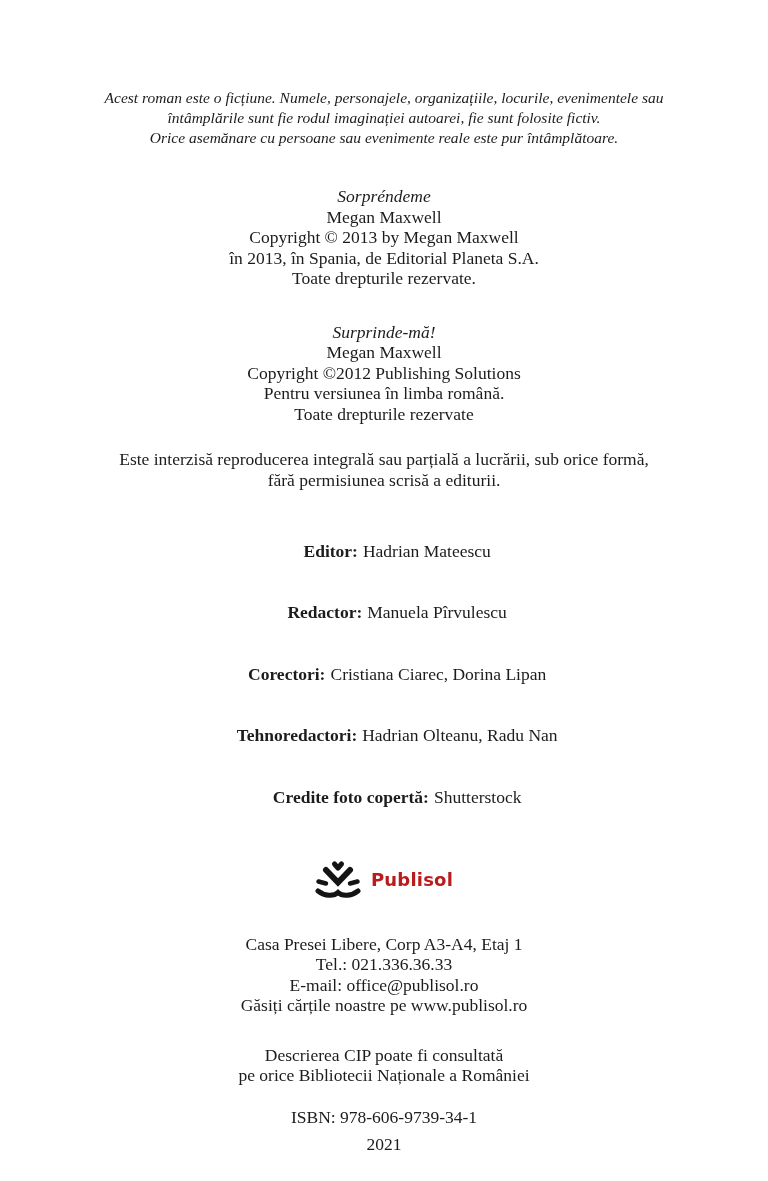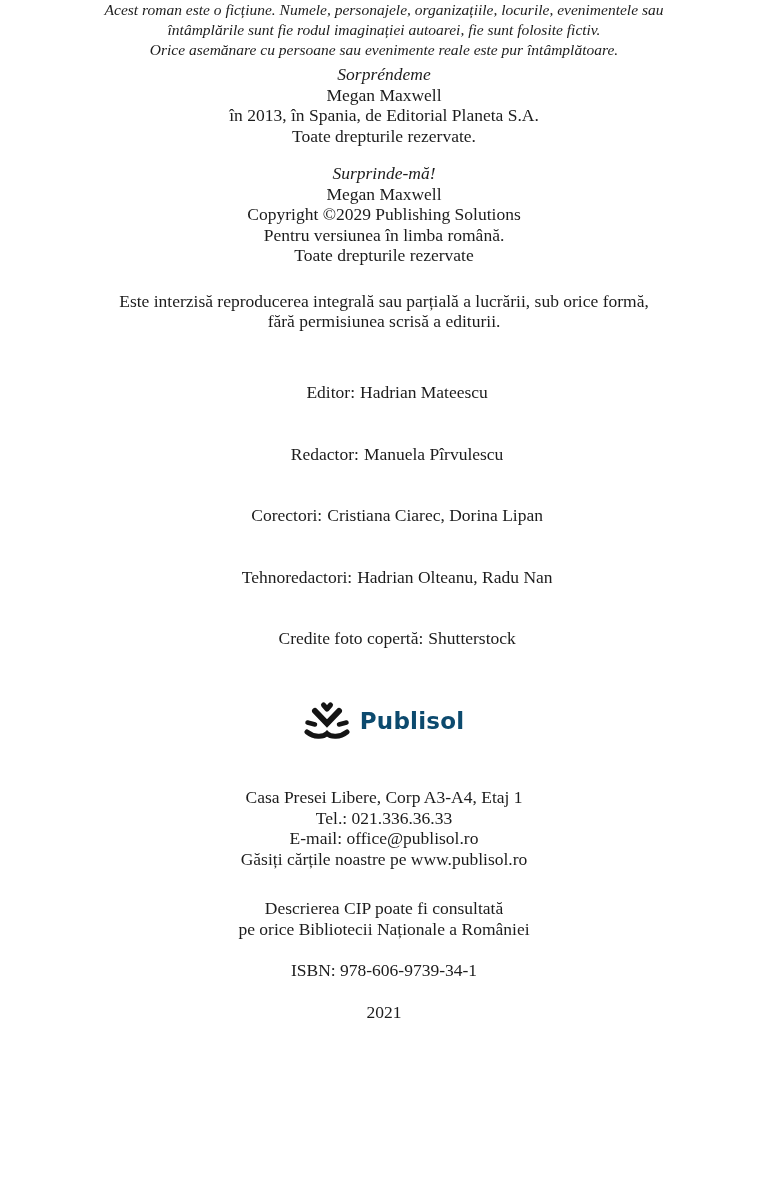--- a/index.html
+++ b/index.html
@@ -7,74 +7,76 @@
     width: 768px; height: 1181px;
     background: #ffffff;
     color: #1c1c1c;
     font-family: "Liberation Serif", serif;
     overflow: hidden;
   }
   .page {
     width: 768px; height: 1181px;
     text-align: center;
     box-sizing: border-box;
+    padding-top: 88px;
   }
   .line { white-space: pre-wrap; }
   .block { font-size: 17.5px; line-height: 20.5px; }
   .disclaimer {
     font-size: 15.5px; line-height: 20px;
     font-style: italic;
   }
   .italic { font-style: italic; }
-  .edition-es { margin-top: 4px; }
-  .edition-ro { margin-top: 17px; }
+  .edition-es { margin-top: 38px; }
+  .edition-ro { margin-top: 33px; }
   .rights { margin-top: 25px; }
   .staff { margin-top: 30px; }
-  .staff .label { font-weight: normal; margin-right: 5px; }
+  .staff .label { font-weight: bold; margin-right: 5px; }
   .publisher-logo {
     margin-top: 29px;
     height: 46px;
     display: flex; align-items: center; justify-content: center;
     gap: 10px;
   }
   .logo-icon { display: inline-block; }
   .logo-text {
     font-family: "DejaVu Sans", sans-serif;
     font-weight: bold;
-    font-size: 23px;
+    font-size: 18px;
     letter-spacing: 0.2px;
-    color: #0c4a6e;
+    color: #b91c1c;
   }
-  .contact { margin-top: 43px; }
+  .contact { margin-top: 31px; }
   .cip { margin-top: 29px; }
   .isbn-line { margin-top: 21px; }
-  .year-line { margin-top: 21px; }
+  .year-line { margin-top: 7px; }
 </style>
 </head>
 <body>
 
 <div class="page">
 
   <div class="disclaimer">
     <div class="line">Acest roman este o ficțiune. Numele, personajele, organizațiile, locurile, evenimentele sau</div>
     <div class="line">întâmplările sunt fie rodul imaginației autoarei, fie sunt folosite fictiv.</div>
     <div class="line">Orice asemănare cu persoane sau evenimente reale este pur întâmplătoare.</div>
   </div>
 
   <div class="block edition-es">
     <div class="line italic">Sorpréndeme</div>
     <div class="line">Megan Maxwell</div>
+    <div class="line">Copyright © 2013 by Megan Maxwell</div>
     <div class="line">în 2013, în Spania, de Editorial Planeta S.A.</div>
     <div class="line">Toate drepturile rezervate.</div>
   </div>
 
   <div class="block edition-ro">
     <div class="line italic">Surprinde-mă!</div>
     <div class="line">Megan Maxwell</div>
-    <div class="line">Copyright ©2029 Publishing Solutions</div>
+    <div class="line">Copyright ©2012 Publishing Solutions</div>
     <div class="line">Pentru versiunea în limba română.</div>
     <div class="line">Toate drepturile rezervate</div>
   </div>
 
   <div class="block rights">
     <div class="line">Este interzisă reproducerea integrală sau parțială a lucrării, sub orice formă,</div>
     <div class="line">fără permisiunea scrisă a editurii.</div>
   </div>
 
   <div class="block staff">

